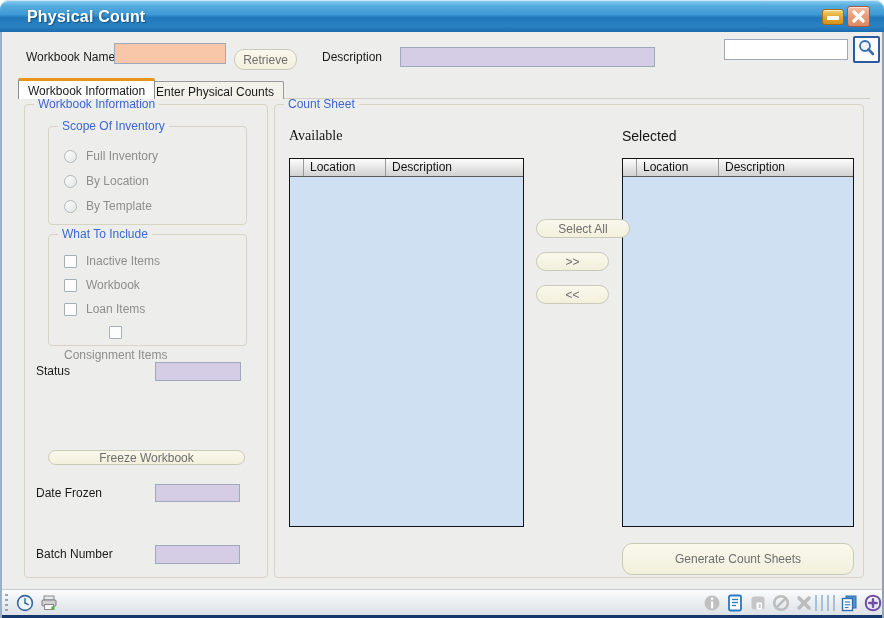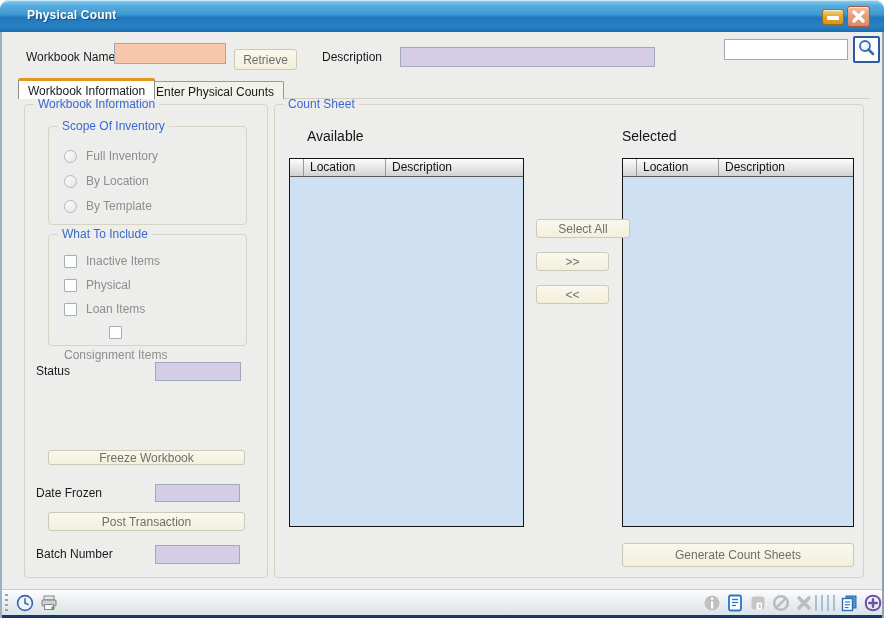--- a/index.html
+++ b/index.html
@@ -7,37 +7,37 @@
   *{box-sizing:border-box;}
 
   .window{position:absolute;inset:0;background:#ededeb;border-radius:9px 9px 0 0;
     border-left:2px solid #9ab0c4;border-right:2px solid #93a2ae;}
   .bottom-strip{position:absolute;left:0;right:0;bottom:0;height:3px;background:#16366e;}
 
   
   .titlebar{position:absolute;left:-2px;right:-2px;top:0;height:32px;border-radius:9px 9px 0 0;
     background:linear-gradient(180deg,#8ed0f0 0%,#55acde 18%,#3f9ad4 45%,#1f78bc 55%,#2a82c2 82%,#1a6cb0 100%);
     box-shadow:inset 0 1px 0 rgba(255,255,255,.55);}
-  .titlebar .title{position:absolute;left:27px;top:8px;color:#fff;font-size:12px;font-weight:bold;
+  .titlebar .title{position:absolute;left:27px;top:8px;color:#fff;font-size:16px;font-weight:bold;
     text-shadow:1px 1px 1px rgba(0,0,0,.35);letter-spacing:.2px;}
   .win-btn{position:absolute;border-radius:3px;cursor:pointer;}
   .btn-min{left:822px;top:9px;width:22px;height:16px;background:linear-gradient(#f6d478,#e3a52e 50%,#d2951f);
     border:1px solid #a06c14;box-shadow:inset 0 1px 0 rgba(255,255,255,.6);}
   .btn-min .bar{position:absolute;left:4px;right:4px;top:6px;height:4px;background:#fff;border-radius:1px;}
   .btn-close{left:847px;top:6px;width:23px;height:21px;background:linear-gradient(#f6c0a6,#e89a78 50%,#dd8a64);
     border:1px solid #a8593a;box-shadow:inset 0 1px 0 rgba(255,255,255,.6);}
   .btn-close svg{position:absolute;left:3px;top:2px;}
 
   
   .lbl{position:absolute;font-size:12px;color:#1a1a1a;white-space:nowrap;}
   .field{position:absolute;border:1px solid #9fa8bc;font-size:12px;padding:0 3px;font-family:"Liberation Sans",sans-serif;}
   .salmon{background:#f8c7a9;}
   .lavender{background:#d5cde5;}
   .white{background:#fff;}
-  .btn{position:absolute;background:linear-gradient(#faf8ec,#f2efdc);border:1px solid #cbc9b8;border-radius:3px;
+  .btn{position:absolute;background:linear-gradient(#faf8ec,#f2efdc);border:1px solid #cbc9b8;border-radius:10px;
     font-size:12px;color:#6e6e6e;font-family:"Liberation Sans",sans-serif;cursor:pointer;text-align:center;padding:0;}
   .search-btn{position:absolute;left:851px;top:36px;width:27px;height:27px;background:#fdfdfd;
     border:2px solid #2c5a9e;border-radius:2px;cursor:pointer;padding:0;}
 
   
   .tab{position:absolute;font-size:12px;padding:3px 9px 0 9px;cursor:pointer;white-space:nowrap;}
   .tab-active{left:16px;top:78px;height:21px;background:#fff;border:1px solid #8a8a8a;border-bottom:none;
     border-top:3px solid #e8951c;border-radius:2px 2px 0 0;color:#1a1a1a;z-index:3;}
   .tab-inactive{left:144px;top:81px;height:18px;background:#f2f1ea;border:1px solid #9a9a9a;border-bottom:none;
     border-radius:2px 2px 0 0;color:#1a1a1a;z-index:2;}
@@ -56,21 +56,21 @@
   
   .list-title{position:absolute;font-size:14px;color:#141414;}
   .grid{position:absolute;border:1px solid #141414;background:#cfe0f3;}
   .grid-header{position:absolute;left:0;right:0;top:0;height:18px;display:flex;
     background:linear-gradient(#fdfdfd,#e9e9e9 45%,#d2d2d2);border-bottom:1px solid #5a5a5a;}
   .grid-header .hc{border-right:1px solid #9a9a9a;font-size:12px;color:#141414;padding:1px 0 0 6px;}
   .hc0{width:14px;padding-left:0 !important;}
   .hc1{width:82px;}
   .hc2{flex:1;border-right:none !important;}
 
-  .generate{left:620px;top:543px;width:232px;height:24px;}
+  .generate{left:620px;top:543px;width:232px;height:32px;}
 
   
   .statusbar{position:absolute;left:0;right:0;bottom:3px;height:26px;
     background:linear-gradient(#fbfcfd,#e9edf0 55%,#dde2e7);border-top:1px solid #c6cbd0;}
   .grip{position:absolute;left:3px;top:4px;width:3px;height:18px;
     background:repeating-linear-gradient(180deg,#9aa4ac 0 2px,transparent 2px 5px);}
   .sb-icon{position:absolute;top:4px;width:18px;height:18px;}
   .sep-bars{position:absolute;top:5px;width:20px;height:16px;
     background:repeating-linear-gradient(90deg,#a9bfd2 0 2px,transparent 2px 6px);}
 </style>
@@ -131,49 +131,48 @@
 
   <div class="group" style="left:46px;top:234px;width:199px;height:112px;">
     <span class="legend">What To Include</span>
   </div>
   <div class="opt" style="left:62px;top:254px;">
     <span class="check"></span>
     <span class="olabel">Inactive Items</span>
   </div>
   <div class="opt" style="left:62px;top:278px;">
     <span class="check"></span>
-    <span class="olabel">Physical</span>
+    <span class="olabel">Workbook</span>
   </div>
   <div class="opt" style="left:62px;top:302px;justify-content:center;">
     <span class="check"></span>
     <span class="olabel">Loan Items</span>
   </div>
   <div class="opt" style="left:62px;top:326px;flex-direction:column;">
     <span class="check"></span>
     <span class="olabel">Consignment Items</span>
   </div>
 
   <span class="lbl" style="left:34px;top:364px;">Status</span>
   <input class="field lavender" style="left: 153px; top: 362px; width: 86px; height: 19px;" value="">
 
   <button class="btn" style="left:46px;top:450px;width:197px;height:15px;">Freeze Workbook</button>
 
   <span class="lbl" style="left:34px;top:486px;">Date Frozen</span>
   <input class="field lavender" style="left: 153px; top: 484px; width: 85px; height: 18px;" value="">
 
-  <button class="btn" style="left:46px;top:512px;width:197px;height:19px;">Post Transaction</button>
 
   <span class="lbl" style="left:34px;top:547px;">Batch Number</span>
   <input class="field lavender" style="left: 153px; top: 545px; width: 85px; height: 19px;" value="">
 
   <div class="group" style="left:272px;top:104px;width:590px;height:474px;">
     <span class="legend">Count Sheet</span>
   </div>
 
-  <span class="list-title" style="left:305px;top:128px;">Available</span>
+  <span class="list-title" style="left:287px;top:128px;font-family:Liberation Serif, serif;">Available</span>
   <div class="grid" style="left:287px;top:158px;width:235px;height:369px;">
     <div class="grid-header">
       <div class="hc hc0"></div>
       <div class="hc hc1">Location</div>
       <div class="hc hc2">Description</div>
     </div>
   </div>
 
   <span class="list-title" style="left:620px;top:128px;">Selected</span>
   <div class="grid" style="left:620px;top:158px;width:232px;height:369px;">

